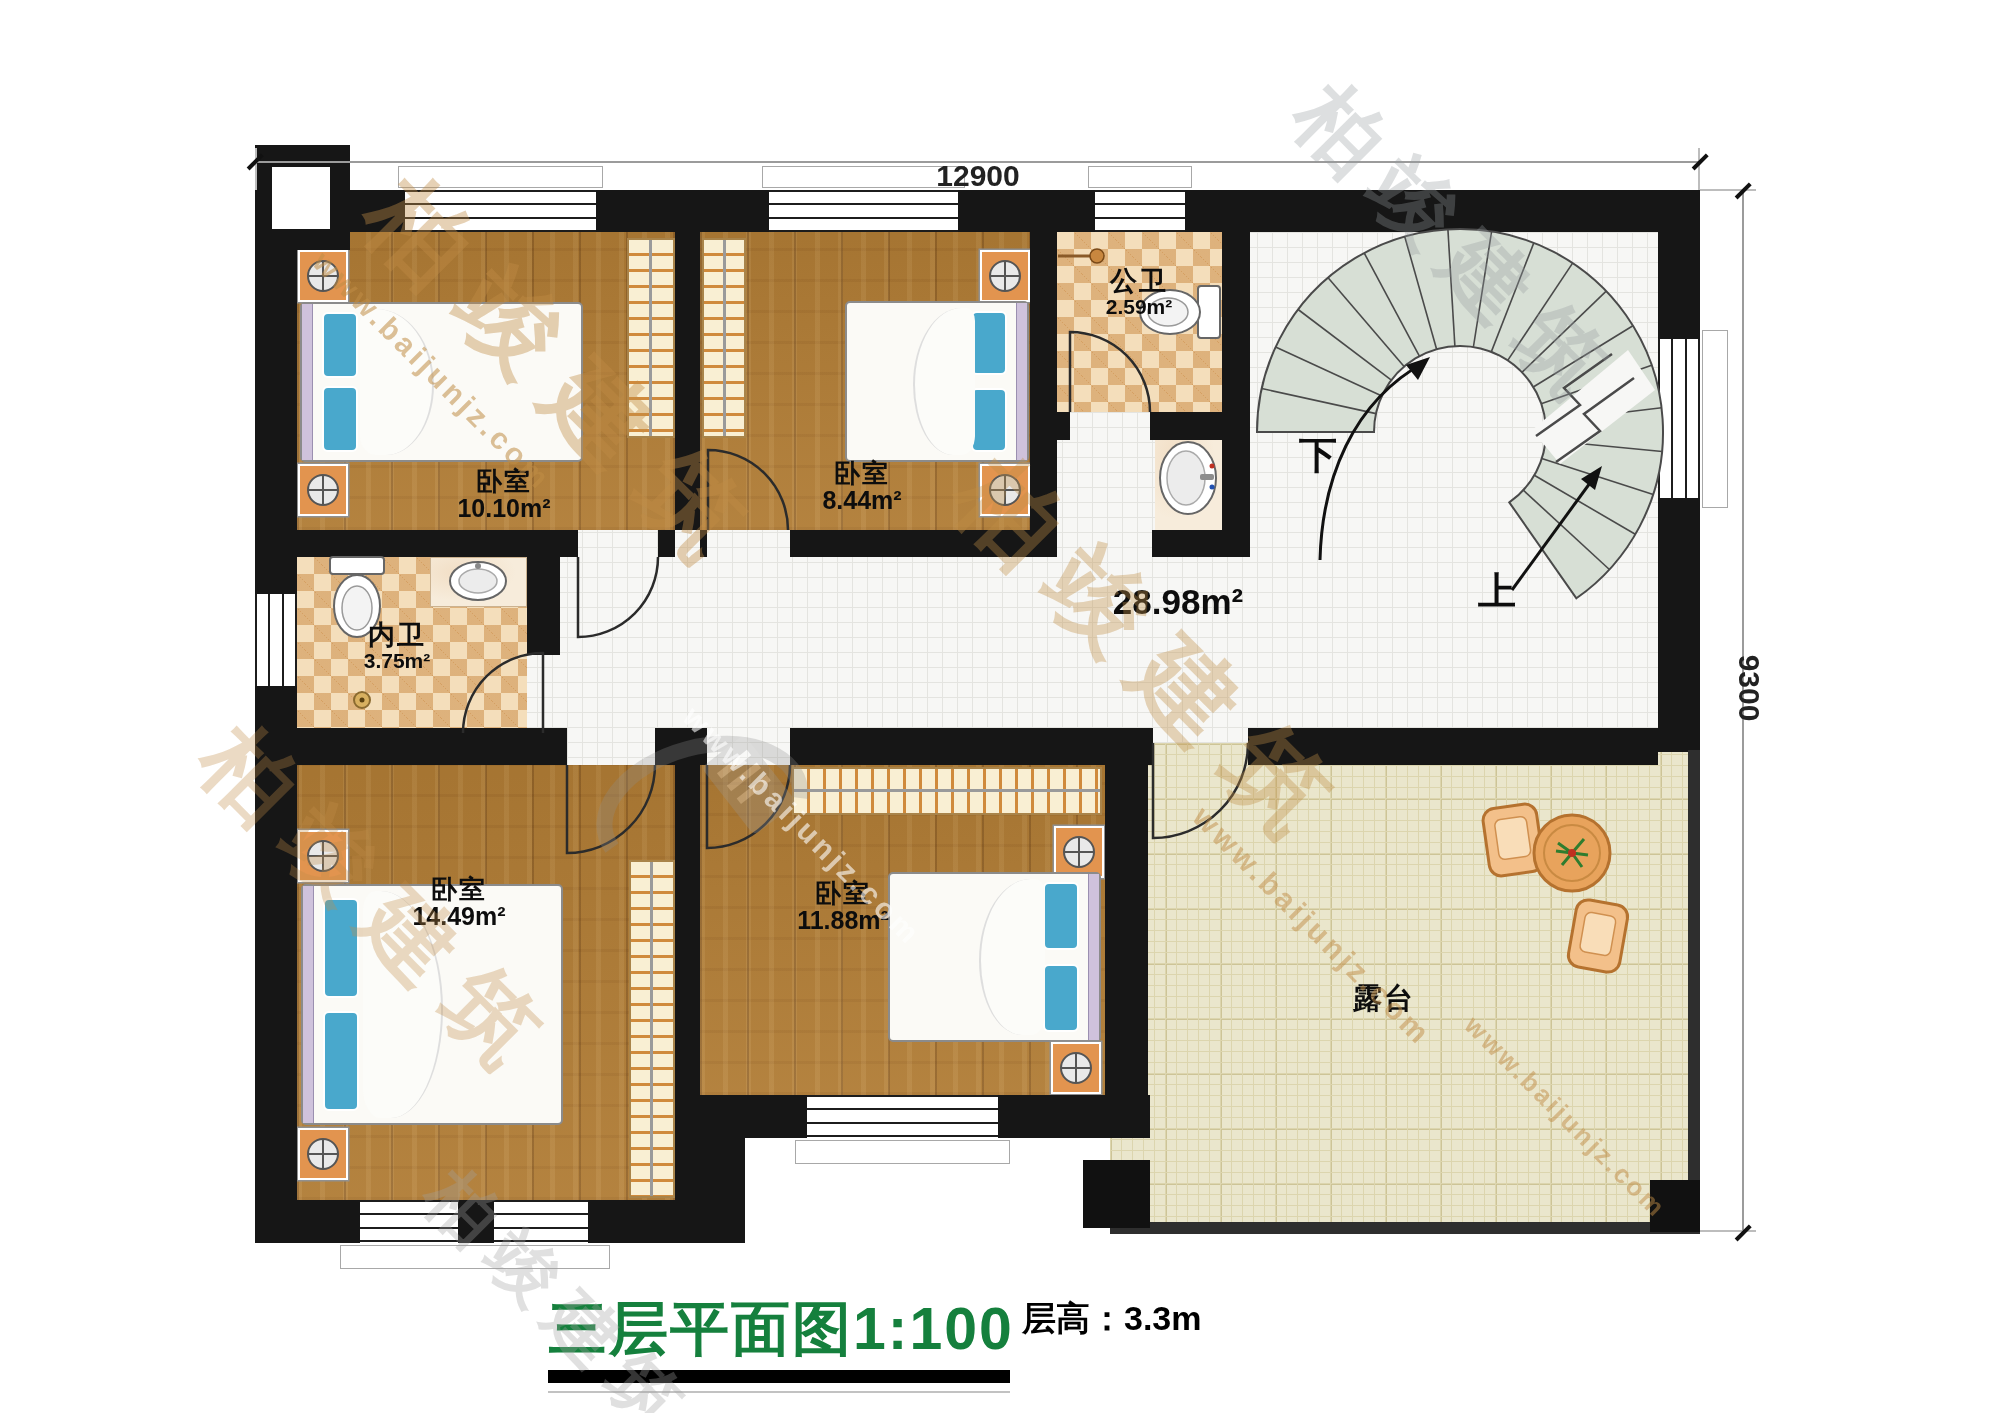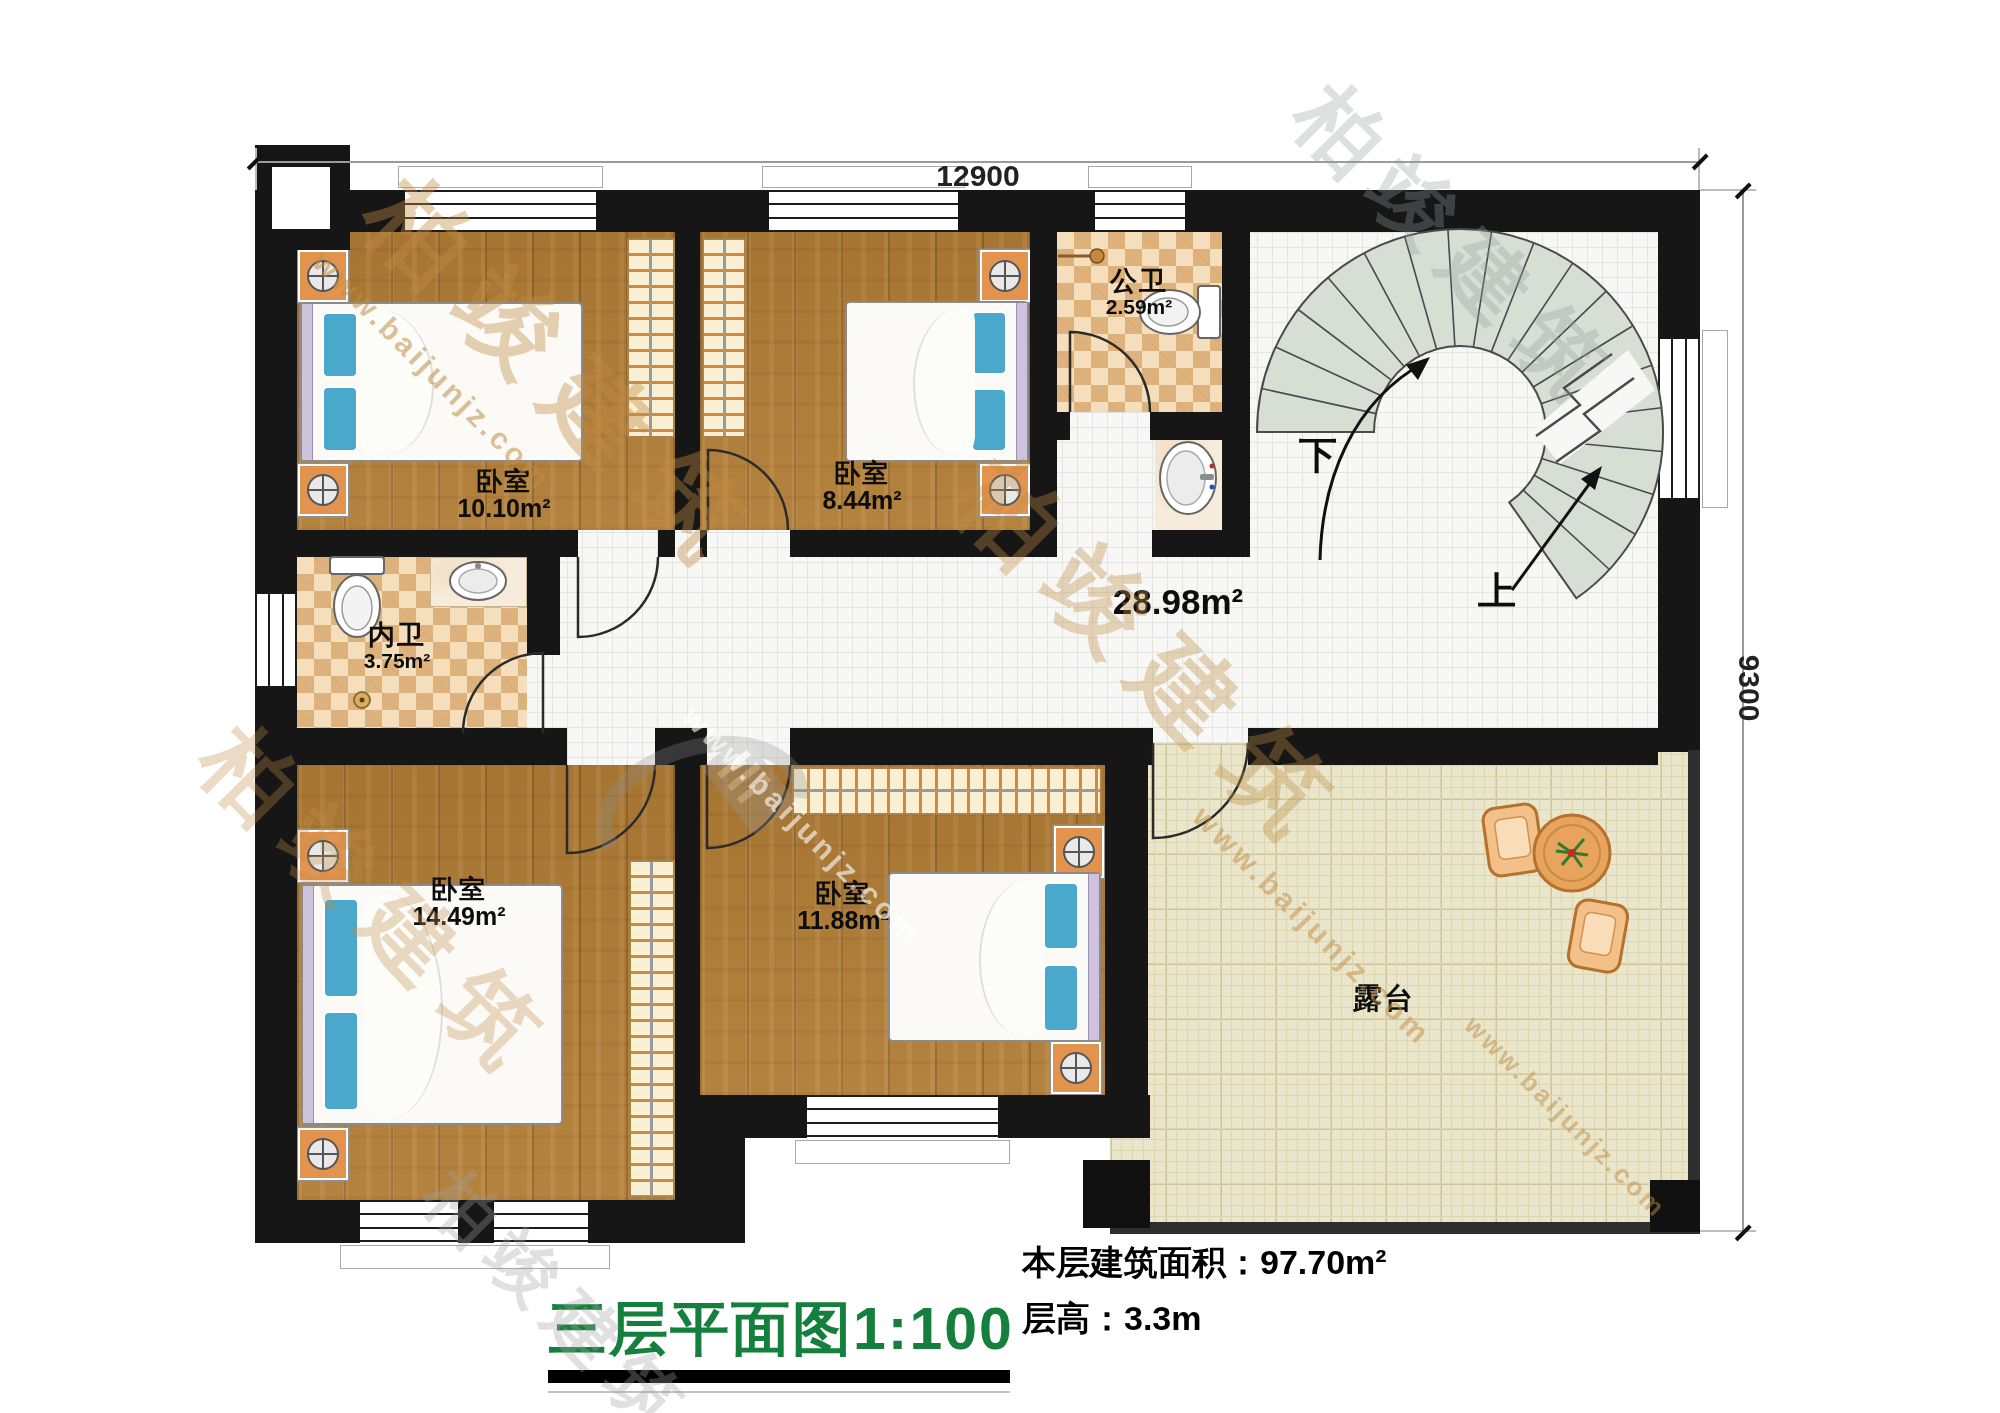--- a/index.html
+++ b/index.html
@@ -381,23 +381,20 @@
     </div>
 
   <div class="stairLbl" style="left:1318px;top:455px;">下</div>
   <div class="stairLbl" style="left:1497px;top:591px;">上</div>
 
   <div id="titleRow">
     <span>三层平面图</span><span>1:100</span>
   </div>
   <div id="titleBar"></div>
   <div id="titleBar2"></div>
-  <div class="infoRow" style="left:1022px;top:1240px;">
-    <span>本层建筑面积：</span><span>97.70m²</span>
-  </div>
   <div class="infoRow" style="left:1022px;top:1296px;">
     <span>层高：</span><span>3.3m</span>
   </div>
 
   <div class="wm" style="left:430px;top:150px;font-size:100px;letter-spacing:28px;color:rgba(192,140,70,.40);">柏竣建筑</div>
   <div class="wm" style="left:1020px;top:430px;font-size:100px;letter-spacing:26px;color:rgba(192,140,70,.36);">柏竣建筑</div>
   <div class="wm" style="left:1350px;top:60px;font-size:84px;letter-spacing:20px;color:rgba(150,155,160,.32);">柏竣建筑</div>
   <div class="wm" style="left:260px;top:700px;font-size:90px;letter-spacing:24px;color:rgba(192,140,70,.32);">柏竣建筑</div>
   <div class="wm" style="left:470px;top:1150px;font-size:70px;letter-spacing:16px;color:rgba(160,160,160,.33);">柏竣建筑</div>
   <div class="wm" style="left:330px;top:245px;font-size:30px;letter-spacing:4px;color:rgba(192,140,70,.55);">www.baijunjz.com</div>

